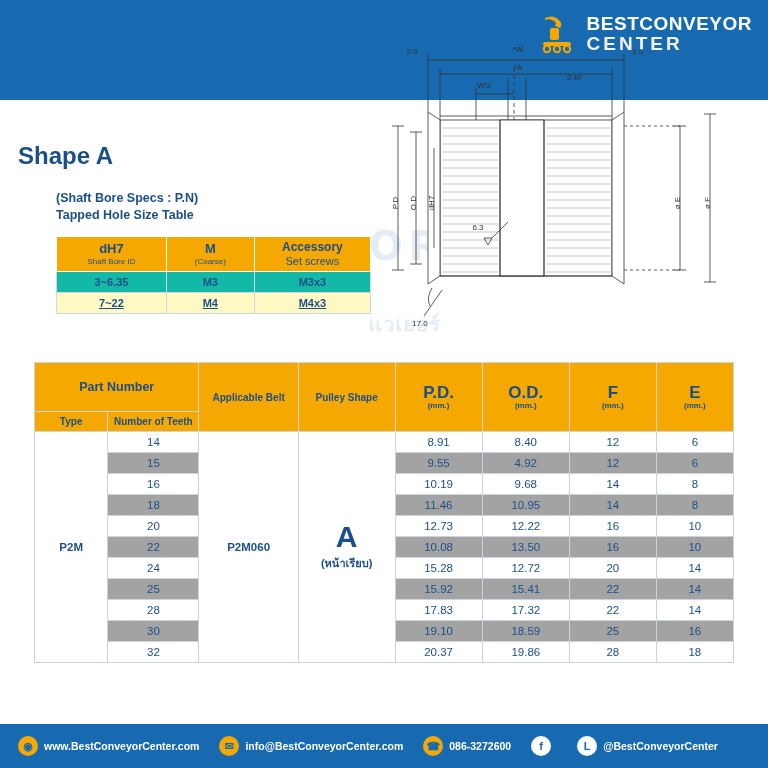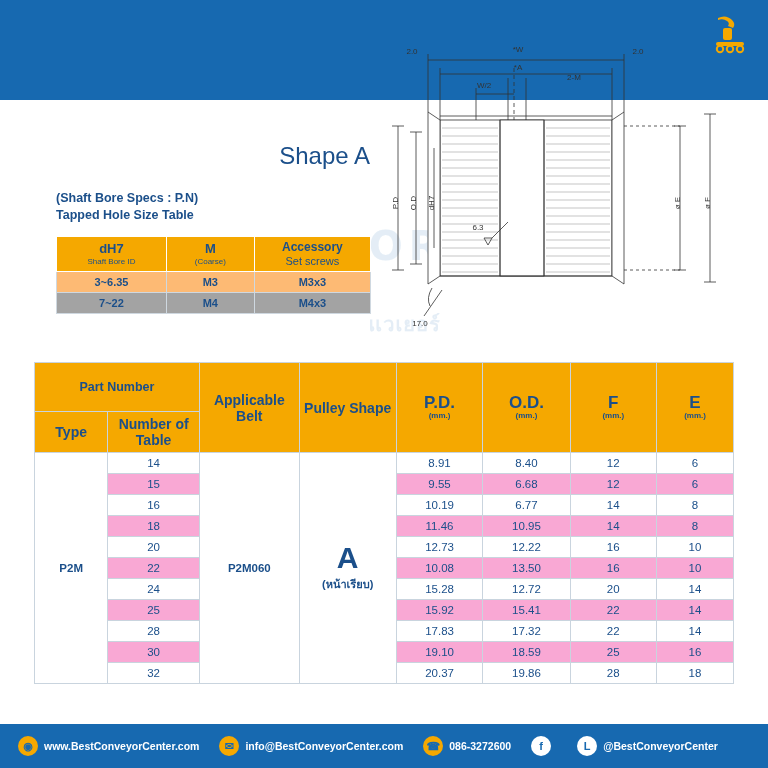--- a/index.html
+++ b/index.html
@@ -36,44 +36,44 @@
     font-size:27px;font-weight:bold;color:#1b4f8a;letter-spacing:.3px;
     font-family:"DejaVu Sans", sans-serif;
   }
 
   
   .leftcard{
     position:absolute;left:18px;top:100px;width:352px;height:250px;
     background:#ffffff;
   }
   .shape-a-title{
-    position:absolute;left:0;top:42px;width:352px;text-align:right;
-    font-size:24px;font-weight:normal;color:#1b4f8a;
+    position:absolute;left:0;top:42px;width:352px;text-align:left;
+    font-size:24px;font-weight:bold;color:#1b4f8a;
   }
   .tapped-title{
     position:absolute;left:38px;top:90px;width:300px;
     font-size:12.5px;font-weight:bold;color:#1b4f8a;line-height:1.35;
   }
 
   
   .tbl-tapped{
     position:absolute;left:38px;top:136px;width:315px;
     border-collapse:collapse;
   }
   .tbl-tapped th{
     background:#f5a800;color:#1b4f8a;border:1px solid #ffffff;
     padding:4px 2px;text-align:center;line-height:1.15;
   }
   .tbl-tapped th .big{font-size:13px;font-weight:bold;display:block;}
   .tbl-tapped th .sml{font-size:8px;font-weight:normal;display:block;}
   .tbl-tapped td{
     border:1px solid #cfd8e0;color:#1b4f8a;font-size:11px;
-    text-align:center;padding:4px 2px;background:#fdba74;font-weight:bold;
-  }
-  .tbl-tapped tr.alt td{background:#a3a3a3;}
+    text-align:center;padding:4px 2px;background:#14b8a6;font-weight:bold;
+  }
+  .tbl-tapped tr.alt td{background:#fef9c3;text-decoration:underline;}
 
   
   .watermark{
     position:absolute;left:150px;top:186px;width:560px;height:200px;
     color:#cfe0ef;opacity:.55;pointer-events:none;
     font-family:"DejaVu Sans", sans-serif;
     line-height:1.0;
   }
   .watermark .w1{font-size:40px;font-weight:bold;letter-spacing:1px;}
   .watermark .w2{font-size:40px;font-weight:bold;letter-spacing:6px;}
@@ -82,25 +82,25 @@
   
   .maintable{
     position:absolute;left:34px;top:362px;width:700px;
     border-collapse:collapse;
   }
   .maintable th,.maintable td{
     border:1px solid #c9d4de;text-align:center;color:#1b4f8a;
   }
   .maintable th{background:#f5a800;color:#1b4f8a;font-weight:bold;}
   .hdr-part{font-size:12.5px;padding:17px 0;}
-  .hdr-sub{font-size:14px;padding:4px 0;}
+  .hdr-sub{font-size:10px;padding:4px 0;}
   .hdr-big{font-size:17px;font-weight:bold;line-height:1.05;}
   .hdr-big .unit{display:block;font-size:8px;font-weight:bold;}
   .maintable td{font-size:11.5px;padding:4px 0;background:#ffffff;}
-  .maintable tr.alt td{background:#f9a8d4;}
+  .maintable tr.alt td{background:#a3a3a3;}
   .cell-type{font-size:21px;font-weight:bold;}
   .cell-belt{font-size:12.5px;font-weight:bold;}
   .cell-shape .letter{font-size:30px;font-weight:bold;line-height:1;}
   .cell-shape .thai{font-size:11px;font-weight:bold;display:block;margin-top:2px;}
 
   
   .bottombar{
     position:absolute;left:0;bottom:0;width:768px;height:44px;
     background:#1769b0;display:flex;align-items:center;gap:6px;
     padding-left:18px;box-sizing:border-box;
@@ -128,20 +128,24 @@
     <div class="brand">
       <div class="brand-mark">
         <svg width="44" height="44" viewBox="0 0 44 44">
           <path d="M10 6 q8 -4 14 2 q4 4 1 8 l-5 -2 q2 -3 -1 -5 q-4 -3 -9 -1 z" fill="#f5a800"></path>
           <rect x="15" y="16" width="9" height="12" rx="2" fill="#f5a800"></rect>
           <rect x="8" y="30" width="28" height="4" rx="2" fill="#f5a800"></rect>
           <circle cx="12" cy="37" r="3.2" fill="none" stroke="#f5a800" stroke-width="2"></circle>
           <circle cx="22" cy="37" r="3.2" fill="none" stroke="#f5a800" stroke-width="2"></circle>
           <circle cx="32" cy="37" r="3.2" fill="none" stroke="#f5a800" stroke-width="2"></circle>
         </svg>
+      </div>
+      <div class="brand-text">
+        <div class="l1">BESTCONVEYOR</div>
+        <div class="l2">CENTER</div>
       </div>
     </div>
   </div>
 
 
   <div class="watermark">
     <div class="w1">BEST</div>
     <div class="w2">CONVEYOR</div>
     <div class="w2">CENTER</div>
     <div class="w3">สินค้าโรงงาน เบสท์คอนเวเยอร์</div>
@@ -317,48 +321,48 @@
           <span>F</span>
           <span class="unit">(mm.)</span>
         </th>
         <th rowspan="2" style="width:76px" class="hdr-big">
           <span>E</span>
           <span class="unit">(mm.)</span>
         </th>
       </tr>
       <tr>
         <th style="width:74px" class="hdr-sub">Type</th>
-        <th style="width:92px" class="hdr-sub">Number of Table</th>
+        <th style="width:92px" class="hdr-sub">Number of Teeth</th>
       </tr>
     </thead>
     <tbody>
       <tr>
         <td rowspan="11" class="cell-type">P2M</td>
         <td>14</td>
         <td rowspan="11" class="cell-belt">P2M060</td>
         <td rowspan="11" class="cell-shape">
           <span class="letter">A</span>
           <span class="thai">(หน้าเรียบ)</span>
         </td>
         <td>8.91</td>
         <td>8.40</td>
         <td>12</td>
         <td>6</td>
       </tr>
       <tr class="alt">
         <td>15</td>
         <td>9.55</td>
-        <td>6.68</td>
+        <td>4.92</td>
         <td>12</td>
         <td>6</td>
       </tr>
       <tr>
         <td>16</td>
         <td>10.19</td>
-        <td>6.77</td>
+        <td>9.68</td>
         <td>14</td>
         <td>8</td>
       </tr>
       <tr class="alt">
         <td>18</td>
         <td>11.46</td>
         <td>10.95</td>
         <td>14</td>
         <td>8</td>
       </tr>

